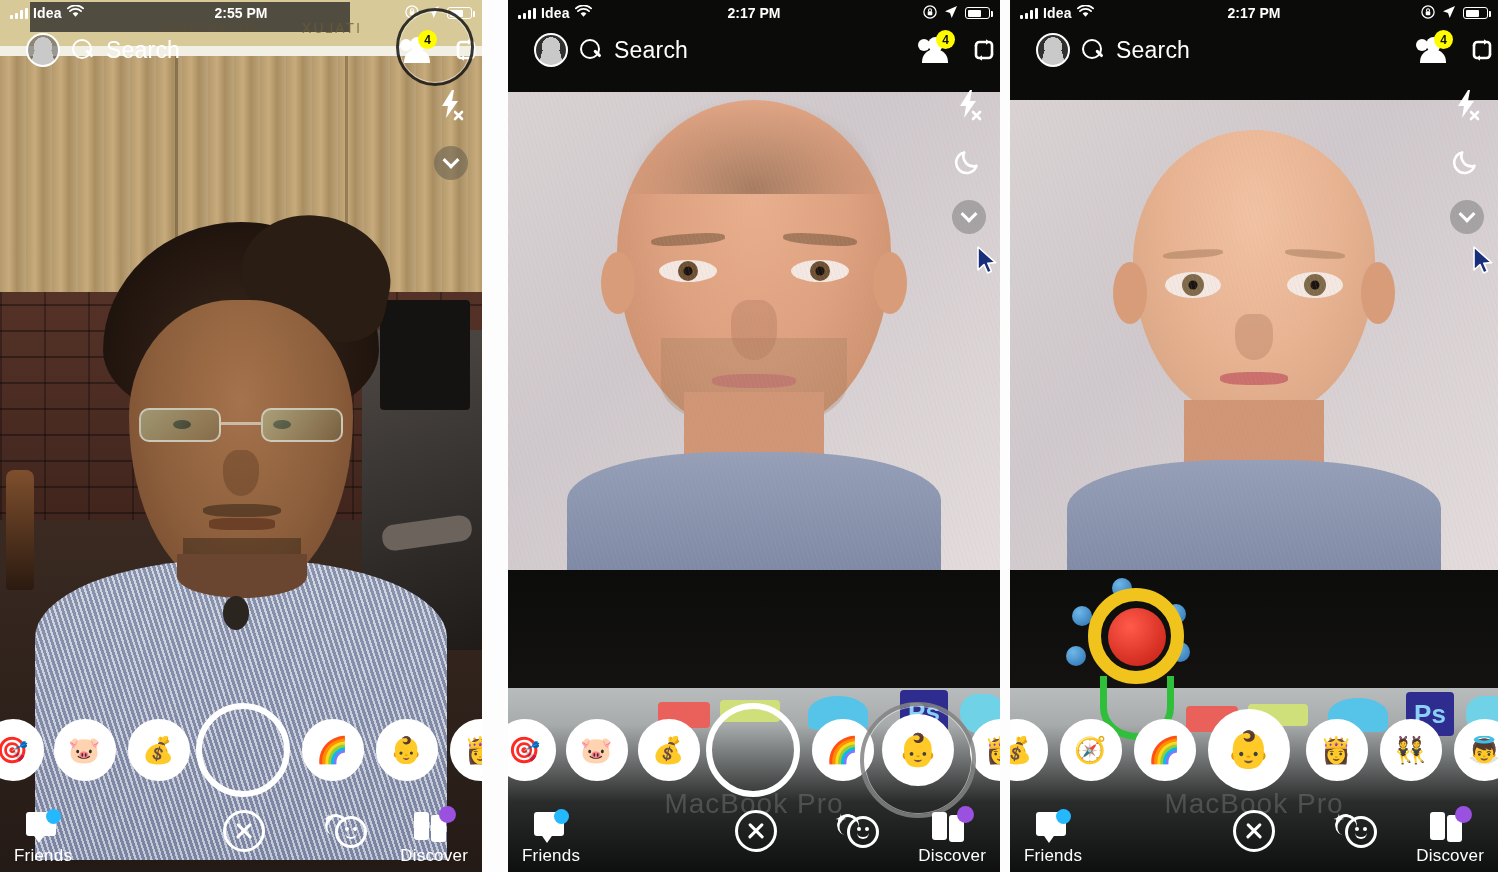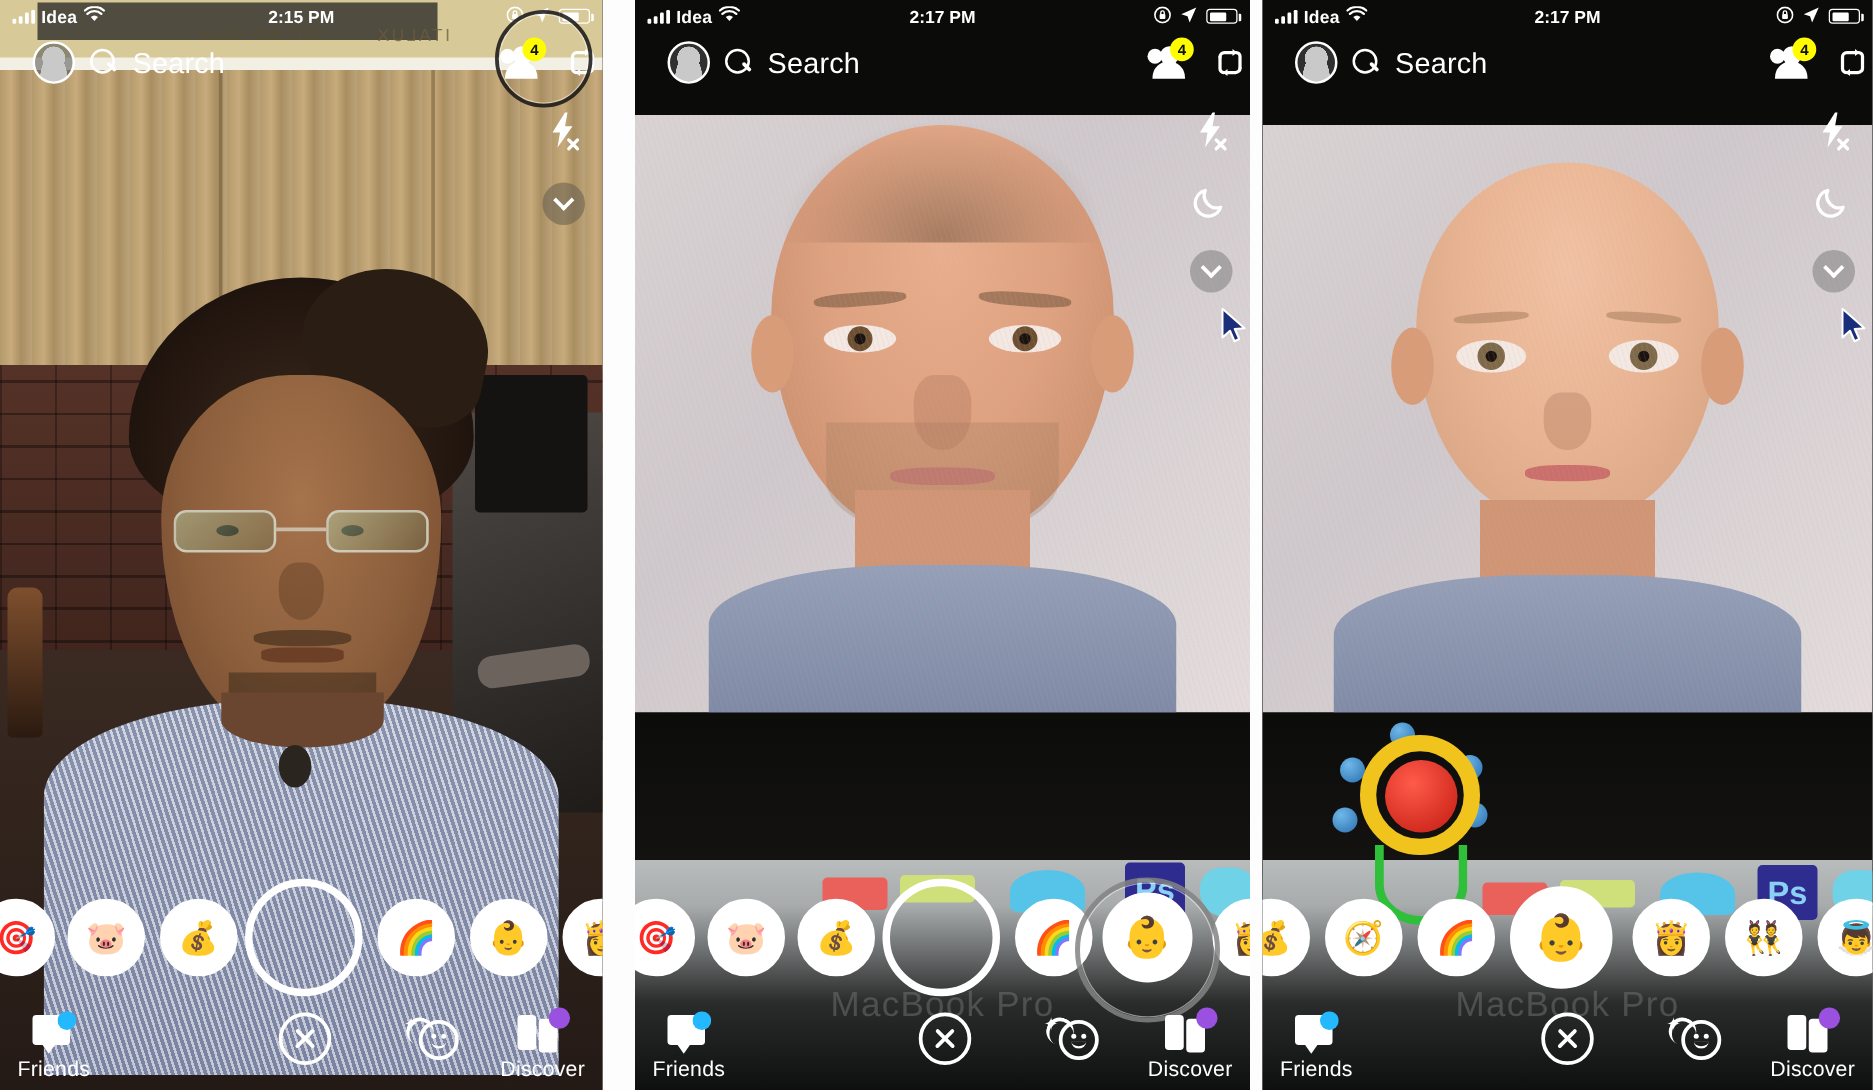--- a/index.html
+++ b/index.html
@@ -333,21 +333,21 @@
           </span>
         <span class="carrier">Idea</span>
         <span>
           <svg width="17" height="13" viewBox="0 0 17 13">
               <path d="M8.5 11.8 5.6 8.6a4.4 4.4 0 0 1 5.8 0z" fill="#fff"></path>
               <path d="M2.9 6.1a8.2 8.2 0 0 1 11.2 0" stroke="#fff" stroke-width="1.8" fill="none" stroke-linecap="round"></path>
               <path d="M0.9 3.4a11.2 11.2 0 0 1 15.2 0" stroke="#fff" stroke-width="1.8" fill="none" stroke-linecap="round"></path>
             </svg>
         </span>
       </div>
-      <div class="status-time">2:15 PM</div>
+      <div class="status-time">2:55 PM</div>
       <div class="status-right">
         <span>
           <svg width="14" height="14" viewBox="0 0 14 14">
               <circle cx="7" cy="7" r="6.1" stroke="#fff" stroke-width="1.3" fill="none"></circle>
               <rect x="4.7" y="6.2" width="4.6" height="4" rx=".8" fill="#fff"></rect>
               <path d="M5.6 6.2V5.1a1.4 1.4 0 0 1 2.8 0v1.1" stroke="#fff" stroke-width="1.1" fill="none"></path>
             </svg>
         </span>
         <span>
           <svg width="14" height="14" viewBox="0 0 14 14">

